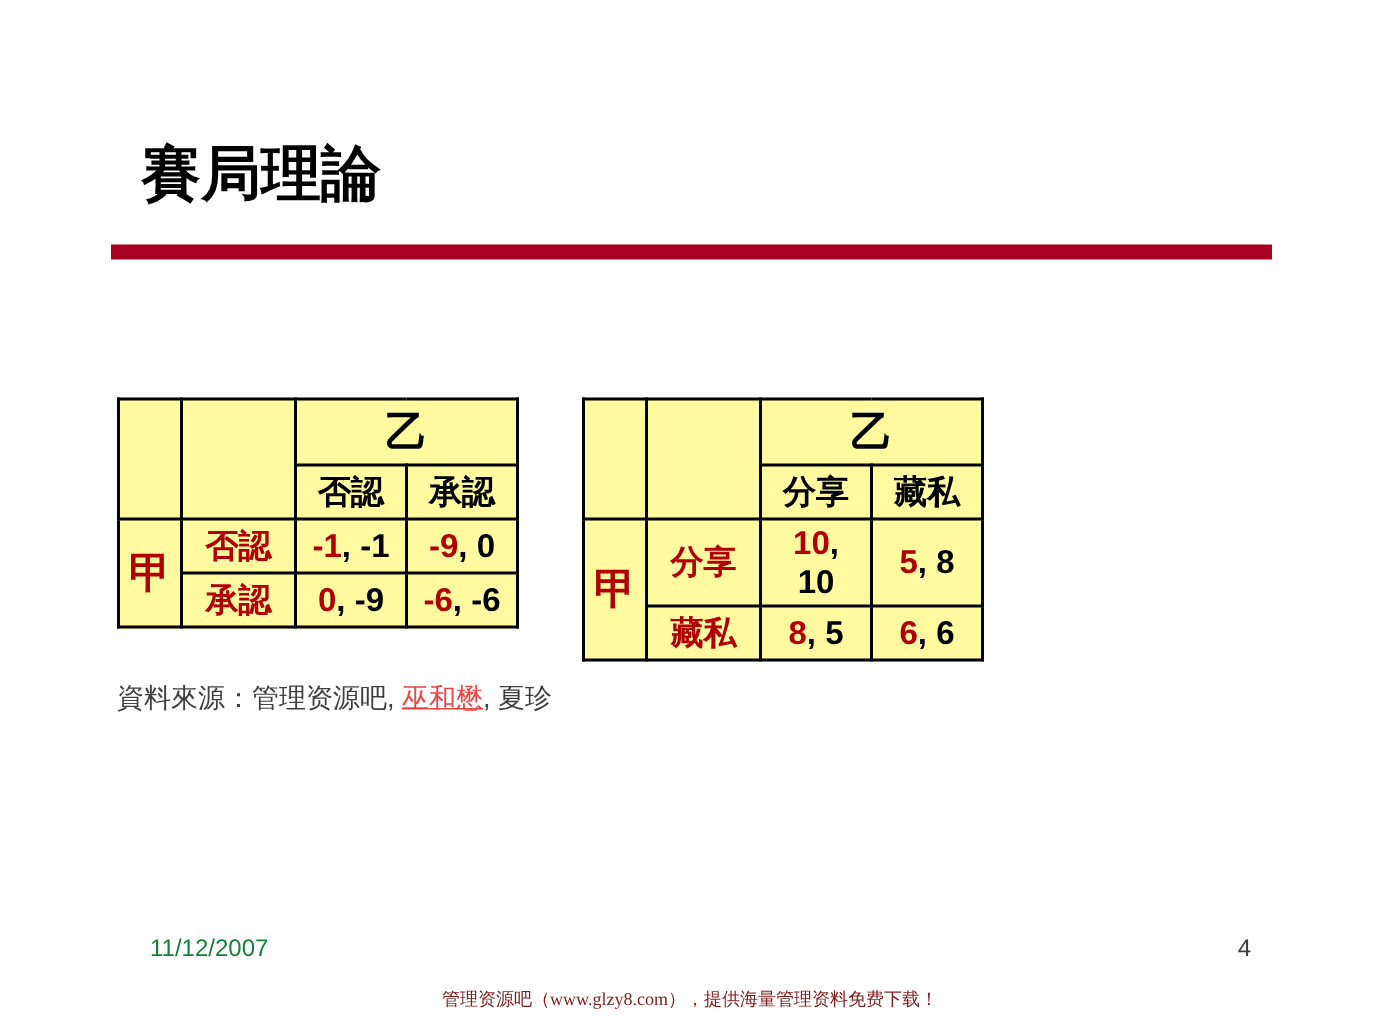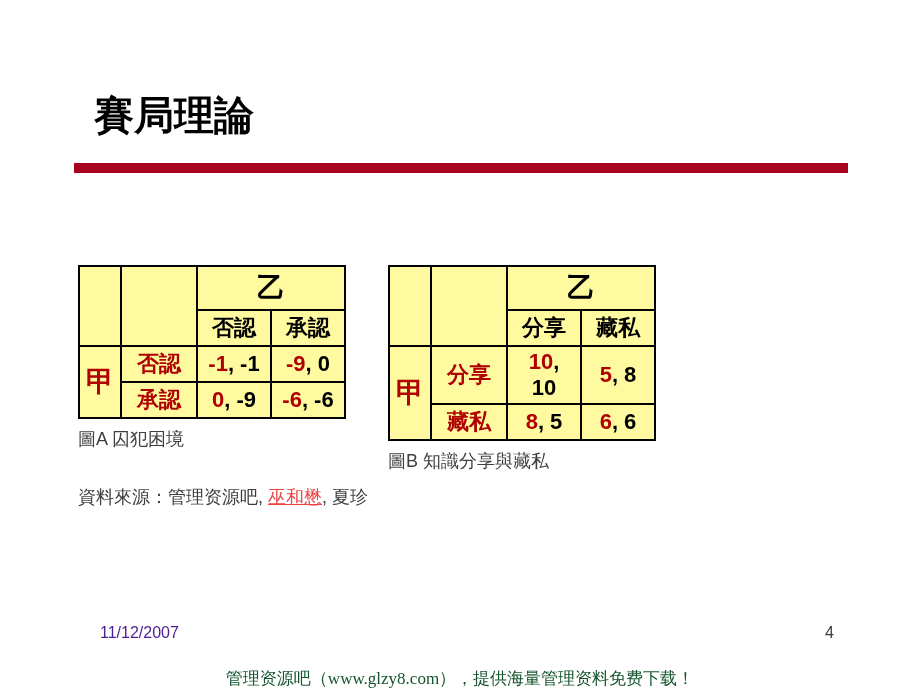--- a/index.html
+++ b/index.html
@@ -84,38 +84,38 @@
       font-size: 18px;
       color: #3f3f3f;
       padding: 12px 0 0 78px;
     }
     .source a { color: #ef4444; text-decoration: underline; }
     .footer-date {
       position: absolute;
       left: 100px;
       bottom: 48px;
       font-size: 16px;
-      color: #4c1d95;
+      color: #15803d;
       font-family: Arial, sans-serif;
     }
     .footer-page {
       position: absolute;
       right: 86px;
       bottom: 48px;
       font-size: 16px;
       color: #3a3a3a;
       font-family: Arial, sans-serif;
     }
     .footer-note {
       position: absolute;
       left: 0; right: 0;
-      bottom: 0;
+      bottom: 15px;
       text-align: center;
-      font-size: 17px;
-      color: #14532d;
+      font-size: 12px;
+      color: #7f1d1d;
       font-family: "SimSun","PMingLiU",serif;
     }
   </style>
 </head>
 <body>
 
 <div class="slide-title">賽局理論</div>
 <div class="red-rule"></div>
 
 <div class="content-area">
@@ -138,21 +138,20 @@
         <td class="payoff"><span class="r">-1</span><span class="b">, </span><span class="b">-1</span></td>
         <td class="payoff"><span class="r">-9</span><span class="b">, </span><span class="b">0</span></td>
       </tr>
       <tr>
         <td class="strat-row row-label">承認</td>
         <td class="payoff"><span class="r">0</span><span class="b">, </span><span class="b">-9</span></td>
         <td class="payoff"><span class="r">-6</span><span class="b">, </span><span class="b">-6</span></td>
       </tr>
     </tbody>
       </table>
-    <div class="caption">圖A 囚犯困境</div>
   </div>
 
   <div class="block">
     <table class="matrix">
       <tbody>
           <tr>
         <td class="spacer-left" rowspan="2"></td>
         <td class="spacer-top" rowspan="2"></td>
         <td class="player-col" colspan="2">乙</td>
       </tr>
@@ -166,21 +165,20 @@
         <td class="payoff"><span class="r">10</span><span class="b">, </span><span class="b">10</span></td>
         <td class="payoff"><span class="r">5</span><span class="b">, </span><span class="b">8</span></td>
       </tr>
       <tr>
         <td class="strat-row row-label">藏私</td>
         <td class="payoff"><span class="r">8</span><span class="b">, </span><span class="b">5</span></td>
         <td class="payoff"><span class="r">6</span><span class="b">, </span><span class="b">6</span></td>
       </tr>
     </tbody>
       </table>
-    <div class="caption">圖B 知識分享與藏私</div>
   </div>
 
 </div>
 
 <div class="source">
   <span>資料來源：管理资源吧, </span><a href="#">巫和懋</a><span>, 夏珍</span>
 </div>
 
 <div class="footer-date">11/12/2007</div>
 <div class="footer-page">4</div>

